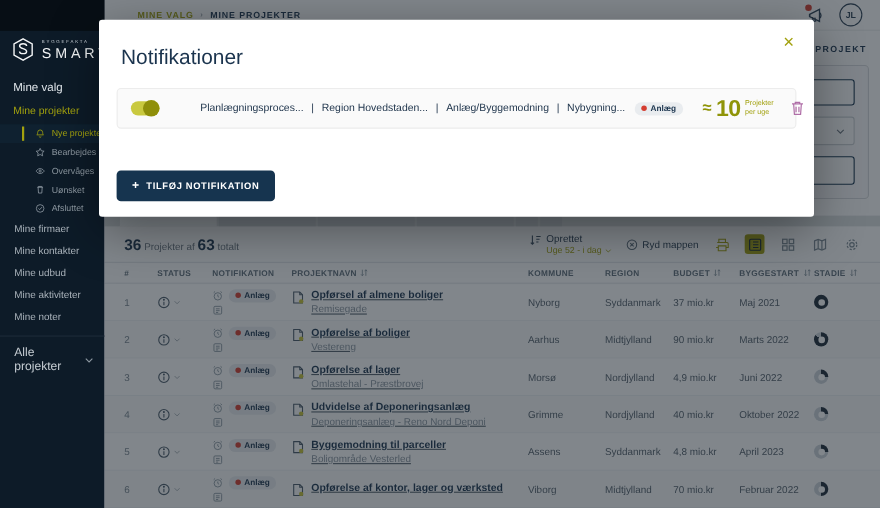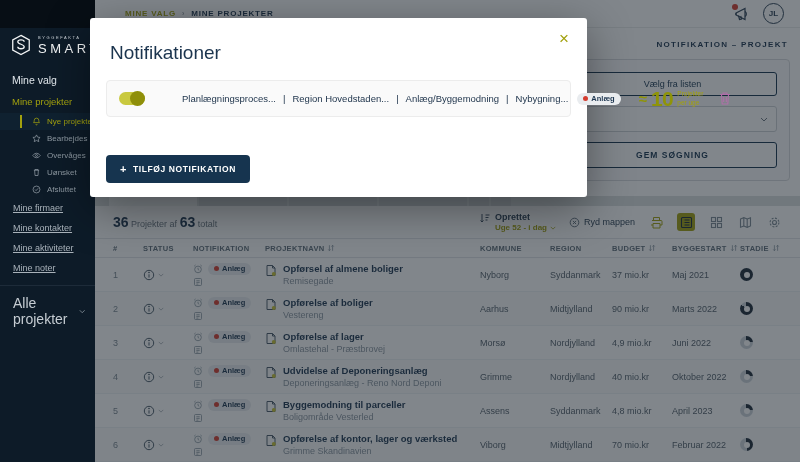--- a/index.html
+++ b/index.html
@@ -14,23 +14,23 @@
   .brand-icon { width:22px; height:22px; flex:0 0 auto; }
   .brand-text .brand-top { font-size:4px; letter-spacing:1.6px; color:#cdd4da; }
   .brand-text .brand-main { font-size:13px; letter-spacing:3.5px; color:#f2f4f5; font-weight:400; margin-top:1px; }
   .nav { position:absolute; top:70px; left:0; width:95px; }
   .nav-section { font-size:10.5px; color:#dfe5ea; padding:4px 0 7px 12px; }
   .nav-parent { font-size:9.5px; color:#a2a10e; padding:3px 0 6px 12px; }
   .sub-item { display:flex; align-items:center; gap:6px; padding:4px 0 4px 32px; font-size:8px; color:#8d98a1; position:relative; cursor:pointer; }
   .sub-item svg { width:9px; height:9px; flex:0 0 auto; }
   .sub-item.active { color:#a2a10e; background:#0f2130; }
   .sub-item.active::before { content:''; position:absolute; left:20px; top:2px; bottom:2px; width:2px; background:#a2a10e; }
-  .main-item { padding:5px 0 5px 13px; font-size:9px; color:#a9b2ba; cursor:pointer;text-decoration:underline; }
+  .main-item { padding:5px 0 5px 13px; font-size:9px; color:#a9b2ba; cursor:pointer; }
   .nav-divider { border-top:1px solid #1d2b39; margin:7px 0 0 0; }
-  .nav-bottom { display:flex; align-items:center; justify-content:space-between; padding:9px 10px 9px 13px; font-size:14px; color:#c6cdd3; cursor:pointer; }
+  .nav-bottom { display:flex; align-items:center; justify-content:space-between; padding:9px 10px 9px 13px; font-size:11px; color:#c6cdd3; cursor:pointer; }
   .nav-bottom svg { width:8px; height:5px; color:#8d98a1; }
 
   
   .content { position:absolute; left:95px; top:0; width:705px; height:462px; background:#fff; }
   .topbar { position:absolute; left:0; top:0; width:705px; height:28px; background:#fff; border-bottom:1px solid #e8eaec; }
   .breadcrumb { position:absolute; left:30px; top:9px; display:flex; gap:6px; align-items:center; font-size:8px; font-weight:bold; letter-spacing:0.8px; }
   .breadcrumb .bc-parent { color:#a2a10e; }
   .breadcrumb .bc-sep { color:#9aa3aa; font-size:7px; }
   .breadcrumb .bc-current { color:#1b344e; }
   .topbar-icons { position:absolute; right:16px; top:3px; display:flex; align-items:center; gap:12px; }
@@ -54,21 +54,21 @@
   .tabstub { width:88px; height:10px; background:#cfd3d5; border-radius:2px 2px 0 0; }
   .tabstub.on { background:#f4f5f6; }
   .tabstub.sq { width:20px; }
 
   
   .table-card { position:absolute; left:0; top:206px; width:705px; height:256px; background:#fff; }
   .table-toolbar { height:32px; display:flex; align-items:center; padding:0 18px; }
   .summary { font-size:9px; color:#6b7680; }
   .summary b { color:#1b344e; font-size:14px; }
   .toolbar-right { margin-left:auto; display:flex; align-items:center; gap:13px; }
-  .created-block { display:flex; align-items:flex-start; gap:5px; cursor:pointer;font-weight:bold; }
+  .created-block { display:flex; align-items:flex-start; gap:5px; cursor:pointer; }
   .created-block > svg { width:11px; height:11px; color:#3d4f61; margin-top:1px; }
   .created-label { font-size:9px; color:#2c4054; }
   .created-range { font-size:8px; color:#a2a10e; margin-top:1px; display:flex; align-items:center; gap:3px; }
   .created-range svg { width:6px; height:4px; }
   .clear-folder { display:flex; align-items:center; gap:4px; font-size:9px; color:#2c4054; cursor:pointer; }
   .clear-folder svg { width:11px; height:11px; color:#5a6a78; }
   .tool-icon { width:16px; height:16px; color:#7d8b95; cursor:pointer; display:flex; align-items:center; justify-content:center; }
   .tool-icon svg { width:13px; height:13px; }
   .tool-icon.olive { color:#a2a10e; }
   .tool-icon.active { background:#a2a10e; border-radius:3px; color:#1b2a38; width:18px; height:18px; }
@@ -82,30 +82,30 @@
   .c { font-size:9px; color:#55616c; }
   .c.num { color:#7b8791; }
   .status-wrap { display:flex; align-items:center; gap:3px; color:#4a5a68; cursor:pointer; }
   .status-wrap svg.info { width:12px; height:12px; }
   .status-wrap svg.chev { width:6px; height:4px; color:#9aa3aa; }
   .notif-col { display:flex; flex-direction:column; gap:2px; }
   .notif-top { display:flex; align-items:center; gap:5px; }
   .notif-col svg { width:10px; height:10px; color:#8a97a1; }
   .badge { display:inline-flex; align-items:center; gap:3px; background:#e9ecef; border-radius:8px; padding:1.5px 6px; font-size:7.5px; font-weight:bold; color:#1b344e; white-space:nowrap; }
   .badge .dot { width:5px; height:5px; border-radius:50%; background:#d43d30; }
-  .name-col { display:flex; align-items:flex-start; gap:6px; }
+  .name-col { display:flex; align-items:flex-start; gap:6px;text-decoration:underline; }
   .name-col > svg { width:12px; height:13px; flex:0 0 auto; margin-top:1px; color:#4a5a68; }
   .pname { font-size:9.5px; font-weight:bold; color:#1b344e; cursor:pointer; }
   .psub { font-size:9px; color:#8a95a0; margin-top:2px; }
   .donut { position:relative; display:block; width:13px; height:13px; border-radius:50%; }
   .donut::before { content:''; position:absolute; inset:3.5px; border-radius:50%; background:#fff; }
 
   
   .dim-overlay { position:absolute; left:95px; top:0; width:705px; height:462px; background:rgba(26,34,44,0.55); z-index:40; }
-  .modal { position:absolute; left:90px; top:18px; width:497px; height:179px; background:#fff; border-radius:3px; box-shadow:0 12px 45px rgba(0,0,0,0.4); z-index:100; }
+  .modal { position:absolute; left:90px; top:18px; width:650px; height:179px; background:#fff; border-radius:3px; box-shadow:0 12px 45px rgba(0,0,0,0.4); z-index:100; }
   .modal-title { position:absolute; left:20px; top:24px; font-size:19px; font-weight:500; color:#1b344e; }
   .modal-close { position:absolute; right:14px; top:8px; font-size:17px; color:#a2a10e; cursor:pointer; line-height:1; padding:4px; }
   .notif-row { position:absolute; left:16px; right:16px; top:62px; height:37px; background:#fafafa; border:1px solid #ececec; border-radius:4px; display:flex; align-items:center; padding:0 12px; gap:9px; }
   .toggle { position:relative; width:26px; height:13px; border-radius:7px; background:#c9c93f; flex:0 0 auto; cursor:pointer; }
   .toggle::after { content:''; position:absolute; right:0px; top:-1px; width:15px; height:15px; border-radius:50%; background:#8f8f0a; }
   .filters { display:flex; align-items:center; gap:7px; font-size:9.5px; color:#22374e; white-space:nowrap;margin-left:28px; }
   .filters .pipe { color:#22374e; font-weight:300; }
   .nr-spacer { flex:1; }
   .approx-block { display:flex; align-items:center; gap:4px; color:#8f9408; }
   .approx-sym { font-size:15px; font-weight:bold; }
@@ -166,20 +166,21 @@
       <div class="sub-item">
         <svg viewBox="0 0 12 12" fill="none" stroke="currentColor" stroke-width="1">
             <circle cx="6" cy="6" r="4.6"></circle>
             <path d="M4 6l1.4 1.5L8.2 4.4"></path>
           </svg>
         <span>Afsluttet</span>
       </div>
 
       <div class="main-item">Mine firmaer</div>
       <div class="main-item">Mine kontakter</div>
+      <div class="main-item">Mine udbud</div>
       <div class="main-item">Mine aktiviteter</div>
       <div class="main-item">Mine noter</div>
 
       <div class="nav-divider"></div>
       <div class="nav-bottom">
         <span>Alle projekter</span>
         <svg viewBox="0 0 8 5" fill="none" stroke="currentColor" stroke-width="1">
             <path d="M1 1l3 3 3-3"></path>
           </svg>
       </div>
@@ -622,21 +623,20 @@
               </svg>
             </div>
             <div class="c name-col">
               <svg viewBox="0 0 12 13" fill="none" stroke="currentColor" stroke-width="1">
                 <path d="M2 1.5h5.5L10 4v7.5H2z"></path>
                 <path d="M7.5 1.5V4H10"></path>
                 <circle cx="8.8" cy="10" r="2" fill="#c8c337" stroke="none"></circle>
               </svg>
               <div>
                 <div class="pname">Opførelse af kontor, lager og værksted</div>
-                <div class="psub">Grimme Skandinavien</div>
               </div>
             </div>
             <div class="c">Viborg</div>
             <div class="c">Midtjylland</div>
             <div class="c">70 mio.kr</div>
             <div class="c">Februar 2022</div>
             <div class="c">
               <span class="donut" style="background: conic-gradient(rgb(29, 42, 57) 0deg, rgb(29, 42, 57) 50%, rgb(204, 211, 218) 50%, rgb(204, 211, 218) 100%);"></span>
             </div>
           </div>

